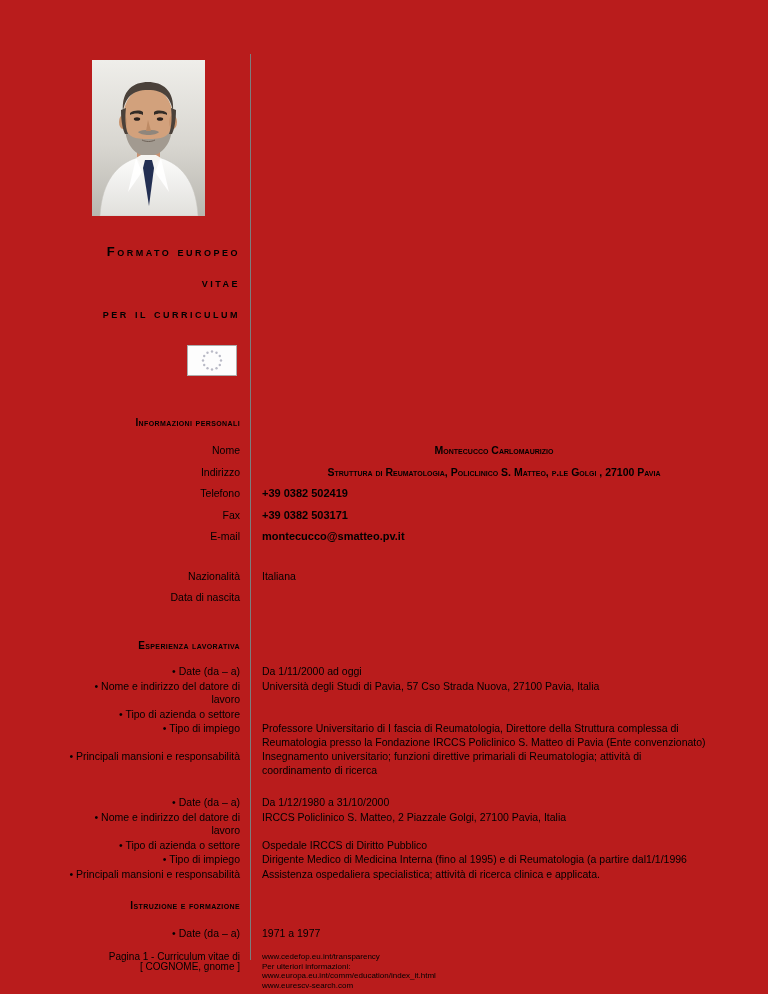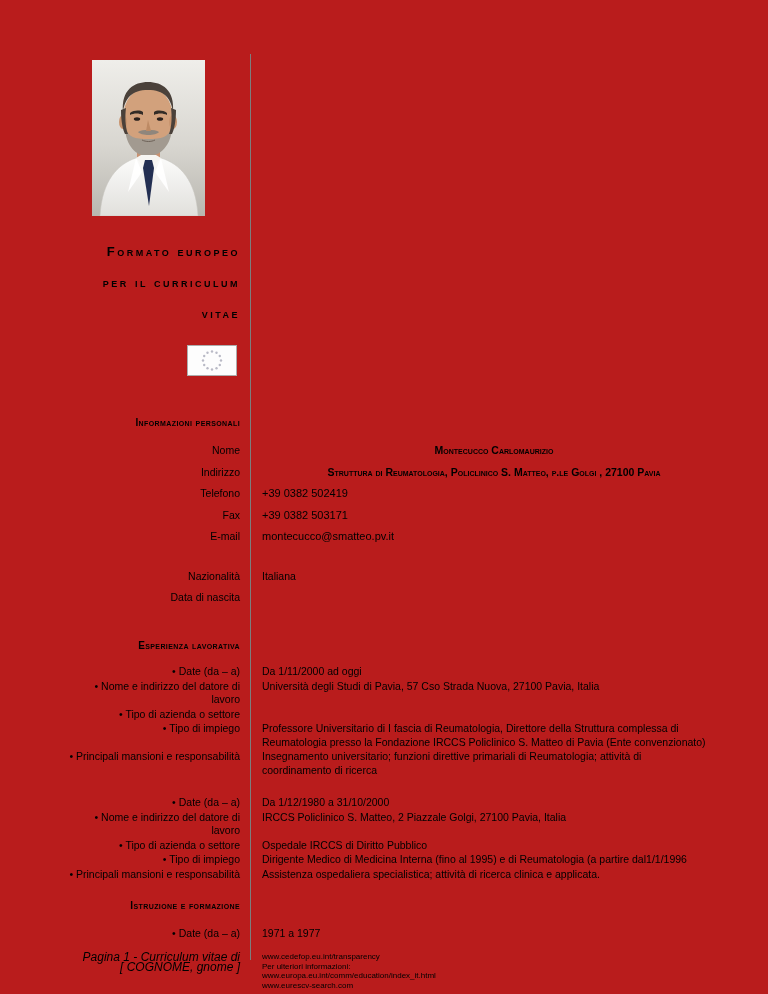--- a/index.html
+++ b/index.html
@@ -8,38 +8,38 @@
     font-family:"Liberation Sans", sans-serif; font-size:10.5px; overflow:hidden;
   }
   .vline { position:absolute; left:250px; top:54px; width:1px; height:906px; background:#7d7d7d; }
   .content { position:relative; padding-top:60px; }
   .row { display:grid; grid-template-columns:250px 1fr; align-items:start; }
   .cl { text-align:right; padding-right:10px; line-height:13.5px; white-space:pre-line; }
   .cr { padding-left:12px; padding-right:42px; line-height:13.5px; white-space:pre-line; }
   .pr { min-height:21.5px; }
   .xrow { margin-bottom:1px; }
   .v-caps { font-weight:bold; font-variant:small-caps; font-size:10.5px; white-space:nowrap;text-align:center; }
-  .v-bold { font-weight:normal; font-size:11px; }
+  .v-bold { font-weight:bold; font-size:11px; }
   .sec-heading { font-size:10px; font-weight:bold; font-variant:small-caps; letter-spacing:0.4px; }
   .title-line { font-size:13px; font-weight:bold; font-variant:small-caps; letter-spacing:2.5px; line-height:17.5px; }
   .photo-wrap { margin-left:92px; width:113px; height:156px; }
   .photo-wrap svg { display:block; }
   .flag-row { margin-top:9px; }
   .flag-wrap { display:flex; justify-content:flex-end; padding-right:13px; }
   .mt-title { margin-top:13px; }
   .mt-h1 { margin-top:38px; }
   .mt-rows { margin-top:15px; }
   .mt-g2 { margin-top:18px; }
   .mt-h2 { margin-top:26px; }
   .mt-job1 { margin-top:13px; }
   .mt-job2 { margin-top:19px; }
   .mt-h3 { margin-top:18px; }
   .mt-edu { margin-top:14px; }
   .mt-footer { margin-top:12px; }
-  .footer-l { text-align:right; padding-right:10px; font-style:italic; font-size:12px; line-height:10px; }
+  .footer-l { text-align:right; padding-right:10px; font-size:10px; line-height:10px; }
   .footer-r { padding-left:12px; font-size:8px; line-height:9.5px; }
 </style>
 </head>
 <body>
 
 <div class="page">
   <div class="vline"></div>
   <div class="content">
 
     <div class="row">
@@ -80,22 +80,22 @@
             <path d="M69 98 L77 132 L63 112 Z" fill="#ffffff" opacity="0.92"></path>
           </svg>
         </div>
       </div>
       <div></div>
     </div>
 
     <div class="row mt-title">
       <div class="cl">
         <div class="title-line">Formato europeo</div>
+        <div class="title-line">vitae</div>
         <div class="title-line">per il curriculum</div>
-        <div class="title-line">vitae</div>
       </div>
       <div></div>
     </div>
 
     <div class="row flag-row">
       <div class="flag-wrap">
         <span>
           <svg width="50" height="31" viewBox="0 0 50 31" aria-hidden="true">
             <rect x="0.5" y="0.5" width="49" height="30" fill="#fdfdfd" stroke="#adadad"></rect>
             <g fill="#b9bac6">

